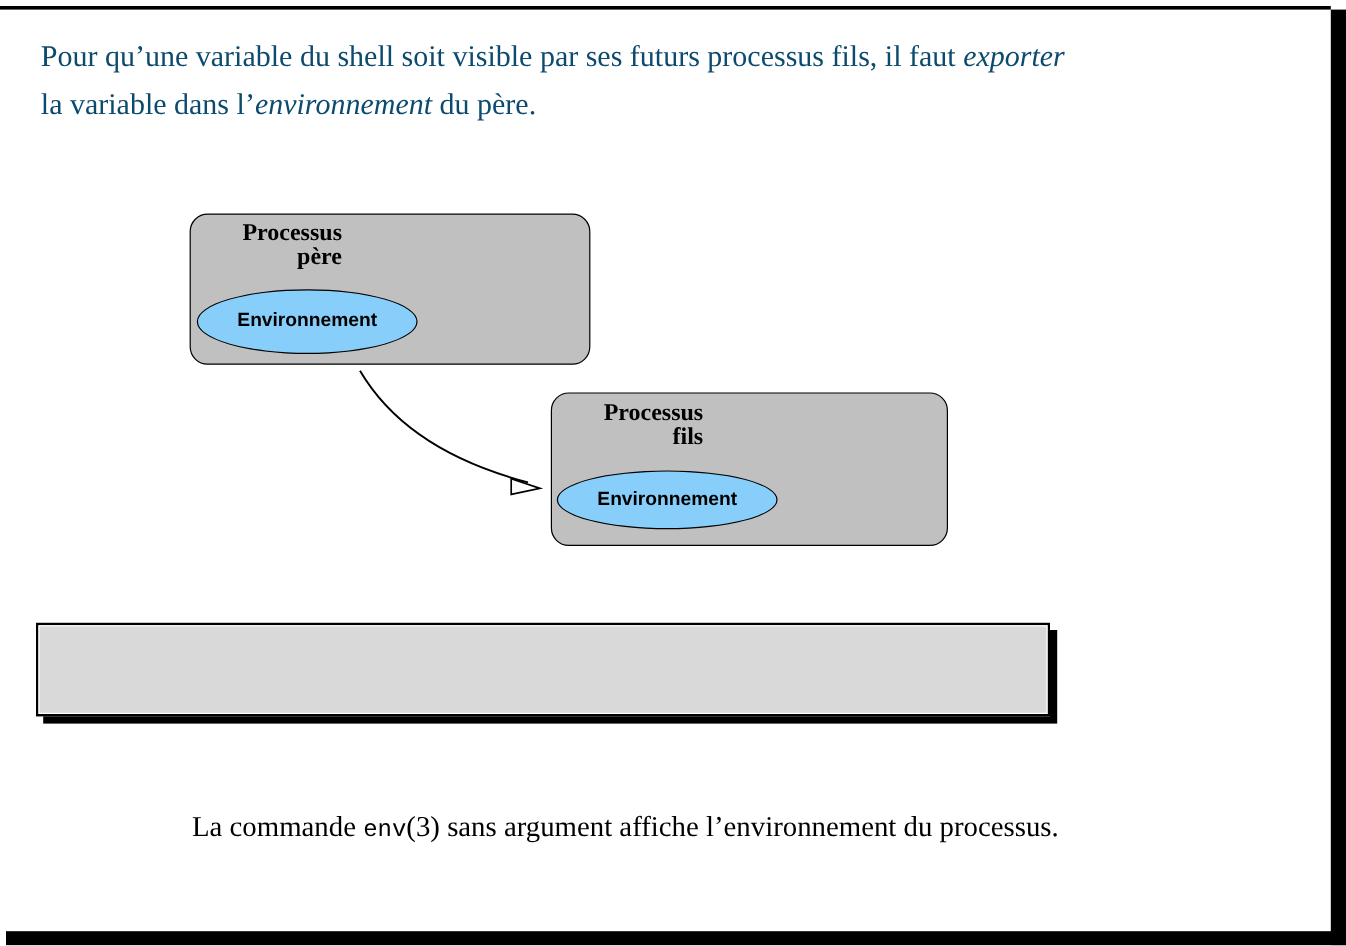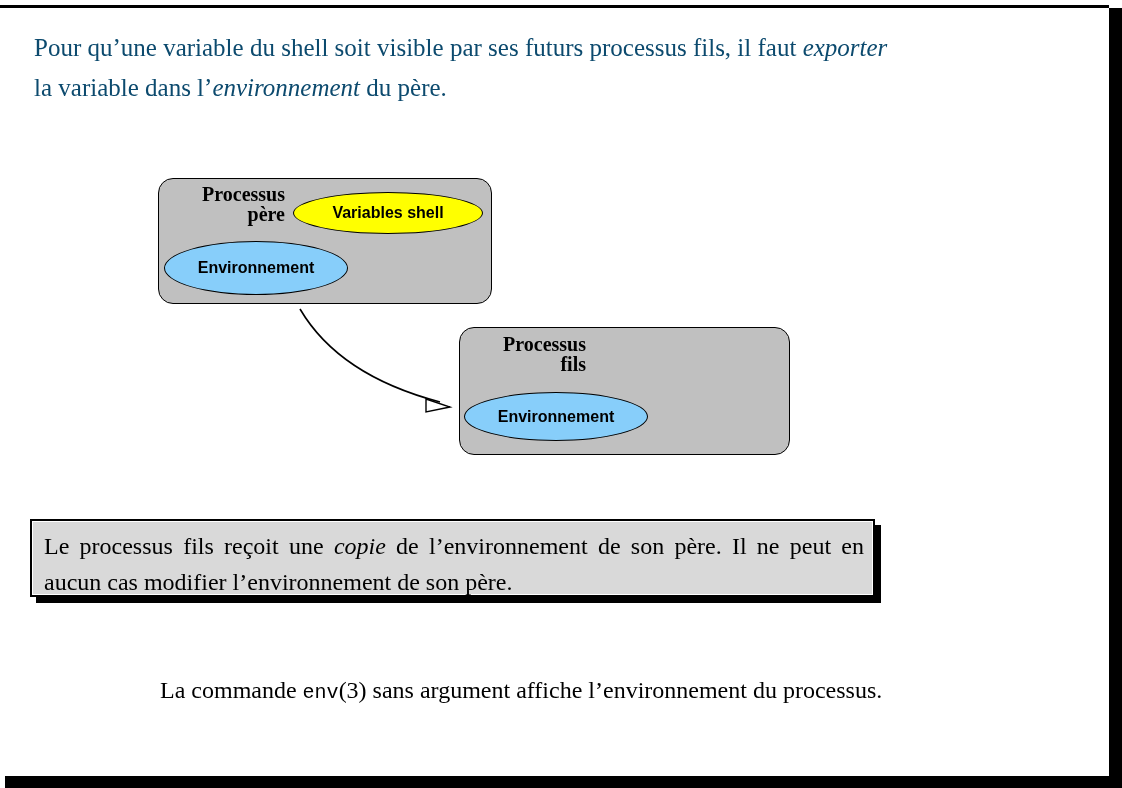--- a/index.html
+++ b/index.html
@@ -191,23 +191,20 @@
 
   <div class="intro">
     <span>Pour qu’une variable du shell soit visible par ses futurs processus fils, il faut </span><span class="it">exporter</span><br>
     <span>la variable dans l’</span><span class="it">environnement</span><span> du père.</span>
   </div>
 
   <div class="proc-box" id="parent-box"></div>
   <div class="proc-label" id="parent-label">Processus
 père</div>
 
-  <div class="ellipse" id="shell-vars-ellipse">
-    <span>Variables shell</span>
-  </div>
 
   <div class="ellipse" id="parent-env-ellipse">
     <span>Environnement</span>
   </div>
 
   <div class="proc-box" id="child-box"></div>
   <div class="proc-label" id="child-label">Processus
 fils</div>
 
   <div class="ellipse" id="child-env-ellipse">
@@ -215,21 +212,18 @@
   </div>
 
   <svg id="arrow-svg" viewBox="0 0 200 130">
     <path d="M 20 14 C 40 48, 80 86, 160 107" fill="none" stroke="#000000" stroke-width="1.6"></path>
     <path d="M 146 104 L 170 112 L 146 117 Z" fill="#ffffff" stroke="#000000" stroke-width="1.4" stroke-linejoin="miter"></path>
   </svg>
 
   <div id="note-box">
     <div id="note-box-inner"></div>
   </div>
-  <div class="note-text">
-    <span>Le processus fils reçoit une </span><span class="it">copie</span><span> de l’environnement de son père. Il ne peut en aucun cas modifier l’environnement de son père.</span>
-  </div>
 
   <div class="footer-line">
     <span>La commande </span><span class="mono">env</span><span>(3) sans argument affiche l’environnement du processus.</span>
   </div>
 
 </div>
 
 </body></html>

